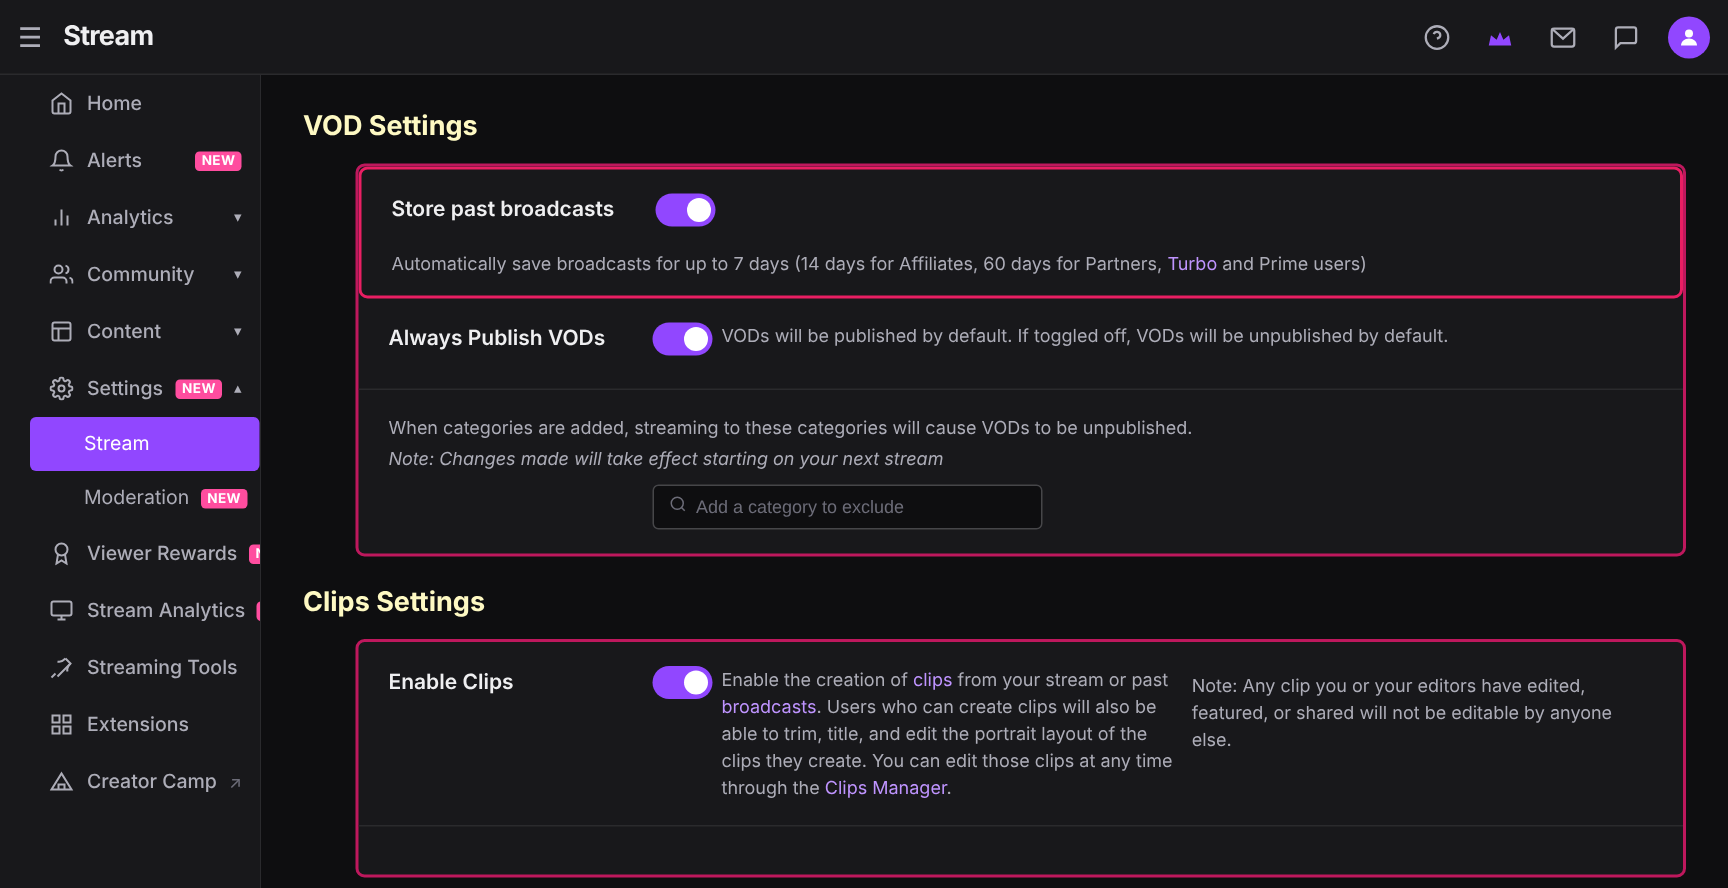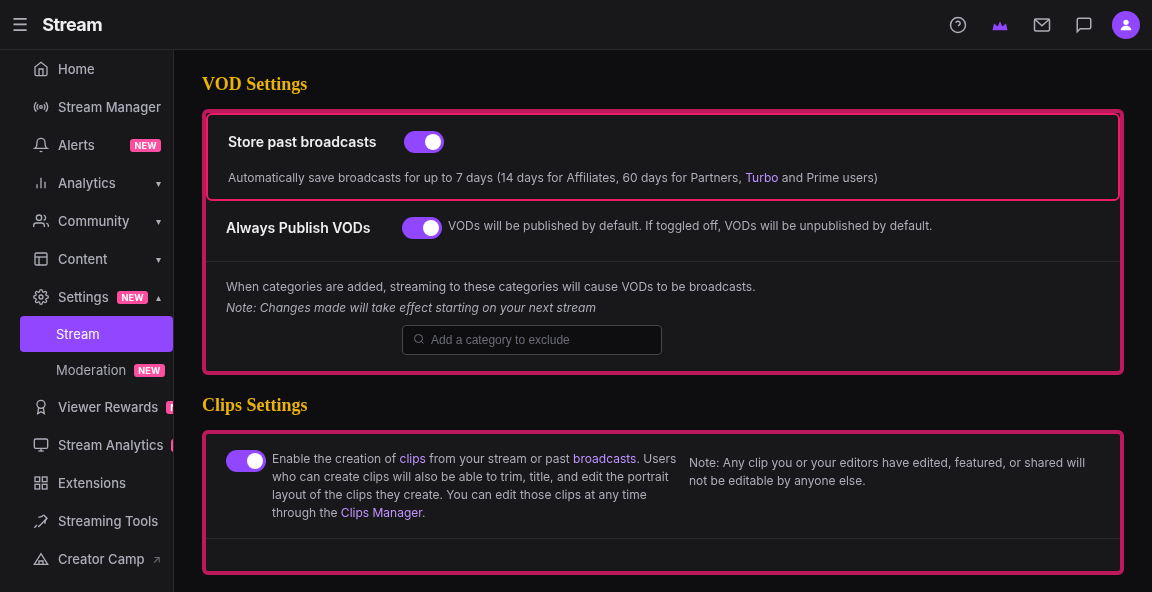--- a/index.html
+++ b/index.html
@@ -143,31 +143,31 @@
       background: #0e0e10;
       padding: 24px 28px;
     }
     .content-area::-webkit-scrollbar { width: 6px; }
     .content-area::-webkit-scrollbar-track { background: transparent; }
     .content-area::-webkit-scrollbar-thumb { background: #3a3a3d; border-radius: 3px; }
     
     .section-title {
       font-size: 18px;
       font-weight: 700;
-      color: #eab308;
+      color: #fef9c3;
       margin-bottom: 14px;
-      font-family: Liberation Serif, serif;
     }
     
     .settings-card {
       background: #18181b;
-      border: 4px solid #be185d;
+      border: 2px solid #be185d;
       border-radius: 6px;
       margin-bottom: 20px;
       overflow: hidden;
+      margin-left: 35px;
     }
     
     .toggle {
       width: 40px;
       height: 22px;
       border-radius: 11px;
       display: flex;
       align-items: center;
       cursor: pointer;
       position: relative;
@@ -277,30 +277,20 @@
     <div class="sidebar-item">
       <span class="icon">
         <svg width="16" height="16" viewBox="0 0 24 24" fill="none" stroke="currentColor" stroke-width="2">
             <path d="M3 9l9-7 9 7v11a2 2 0 0 1-2 2H5a2 2 0 0 1-2-2z"></path>
             <polyline points="9,22 9,12 15,12 15,22"></polyline>
           </svg>
       </span>
       <span class="label">Home</span>
     </div>
 
-    <div class="sidebar-item">
-      <span class="icon">
-        <svg width="16" height="16" viewBox="0 0 24 24" fill="none" stroke="currentColor" stroke-width="2">
-            <circle cx="12" cy="12" r="2"></circle>
-            <path d="M16.24 7.76a6 6 0 0 1 0 8.49m-8.48-.01a6 6 0 0 1 0-8.49"></path>
-            <path d="M19.07 4.93a10 10 0 0 1 0 14.14M4.93 4.93a10 10 0 0 0 0 14.14"></path>
-          </svg>
-      </span>
-      <span class="label">Stream Manager</span>
-    </div>
 
     <div class="sidebar-item">
       <span class="icon">
         <svg width="16" height="16" viewBox="0 0 24 24" fill="none" stroke="currentColor" stroke-width="2">
             <path d="M18 8A6 6 0 0 0 6 8c0 7-3 9-3 9h18s-3-2-3-9"></path>
             <path d="M13.73 21a2 2 0 0 1-3.46 0"></path>
           </svg>
       </span>
       <span class="label">Alerts</span>
       <span class="badge-new">NEW</span>
@@ -385,39 +375,39 @@
             <line x1="12" y1="17" x2="12" y2="21"></line>
           </svg>
       </span>
       <span class="label">Stream Analytics</span>
       <span class="badge-new">NEW</span>
     </div>
 
     <div class="sidebar-item">
       <span class="icon">
         <svg width="16" height="16" viewBox="0 0 24 24" fill="none" stroke="currentColor" stroke-width="2">
+            <polyline points="16 3 21 8 8 21"></polyline>
+            <line x1="2" y1="22" x2="6" y2="18"></line>
+            <path d="M16 3c-2.5 2.5-5 4-8 3"></path>
+            <path d="M21 8c-2.5 2.5-4 5-3 8"></path>
+          </svg>
+      </span>
+      <span class="label">Streaming Tools</span>
+    </div>
+
+    <div class="sidebar-item">
+      <span class="icon">
+        <svg width="16" height="16" viewBox="0 0 24 24" fill="none" stroke="currentColor" stroke-width="2">
             <rect x="3" y="3" width="7" height="7"></rect>
             <rect x="14" y="3" width="7" height="7"></rect>
             <rect x="14" y="14" width="7" height="7"></rect>
             <rect x="3" y="14" width="7" height="7"></rect>
           </svg>
       </span>
       <span class="label">Extensions</span>
-    </div>
-
-    <div class="sidebar-item">
-      <span class="icon">
-        <svg width="16" height="16" viewBox="0 0 24 24" fill="none" stroke="currentColor" stroke-width="2">
-            <polyline points="16 3 21 8 8 21"></polyline>
-            <line x1="2" y1="22" x2="6" y2="18"></line>
-            <path d="M16 3c-2.5 2.5-5 4-8 3"></path>
-            <path d="M21 8c-2.5 2.5-4 5-3 8"></path>
-          </svg>
-      </span>
-      <span class="label">Streaming Tools</span>
     </div>
 
     <div class="sidebar-item">
       <span class="icon">
         <svg width="16" height="16" viewBox="0 0 24 24" fill="none" stroke="currentColor" stroke-width="2">
             <path d="M2 20h20L12 4z"></path>
             <path d="M9 20v-5h6v5"></path>
           </svg>
       </span>
       <span class="label">Creator Camp</span>
@@ -452,21 +442,21 @@
           <div class="toggle on" style="margin-bottom:6px;">
             <div class="toggle-knob"></div>
           </div>
           <div class="row-right">VODs will be published by default. If toggled off, VODs will be unpublished by default.</div>
         </div>
       </div>
 
       <div class="two-col-row" style="flex-direction:column;">
         <div style="display:flex;align-items:flex-start;gap:0;width:100%;margin-bottom:8px;">
           <div style="flex:1;">
-            <div class="row-right">When categories are added, streaming to these categories will cause VODs to be broadcasts.</div>
+            <div class="row-right">When categories are added, streaming to these categories will cause VODs to be unpublished.</div>
             <div class="row-right" style="font-style:italic;margin-top:3px;">Note: Changes made will take effect starting on your next stream</div>
           </div>
         </div>
         <div style="padding-left:176px;">
           <div class="exclude-input-wrap">
             <span style="color:#6c6c78;">
               <svg width="12" height="12" viewBox="0 0 24 24" fill="none" stroke="currentColor" stroke-width="2">
                   <circle cx="11" cy="11" r="8"></circle>
                   <line x1="21" y1="21" x2="16.65" y2="16.65"></line>
                 </svg>
@@ -476,20 +466,21 @@
         </div>
       </div>
 
     </div>
 
     <div class="section-title">Clips Settings</div>
 
     <div class="settings-card">
 
       <div class="two-col-row">
+        <div class="row-left">Enable Clips</div>
         <div style="display:flex;flex-direction:row;gap:6px;flex:1;">
           <div class="toggle on" style="margin-bottom:4px;">
             <div class="toggle-knob"></div>
           </div>
           <div class="row-right">
             Enable the creation of <span class="link">clips</span> from your stream or past <span class="link">broadcasts</span>. Users who can create clips will also be able to trim, title, and edit the portrait layout of the clips they create. You can edit those clips at any time through the <span class="link">Clips Manager</span>.
           </div>
           <div class="row-right" style="margin-top:4px;">Note: Any clip you or your editors have edited, featured, or shared will not be editable by anyone else.</div>
         </div>
       </div>

